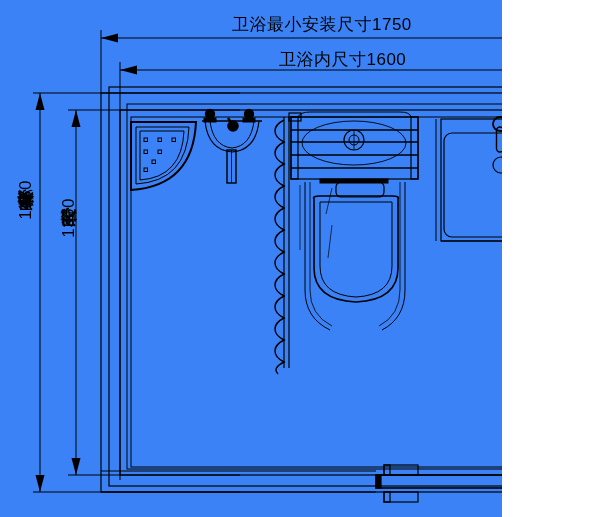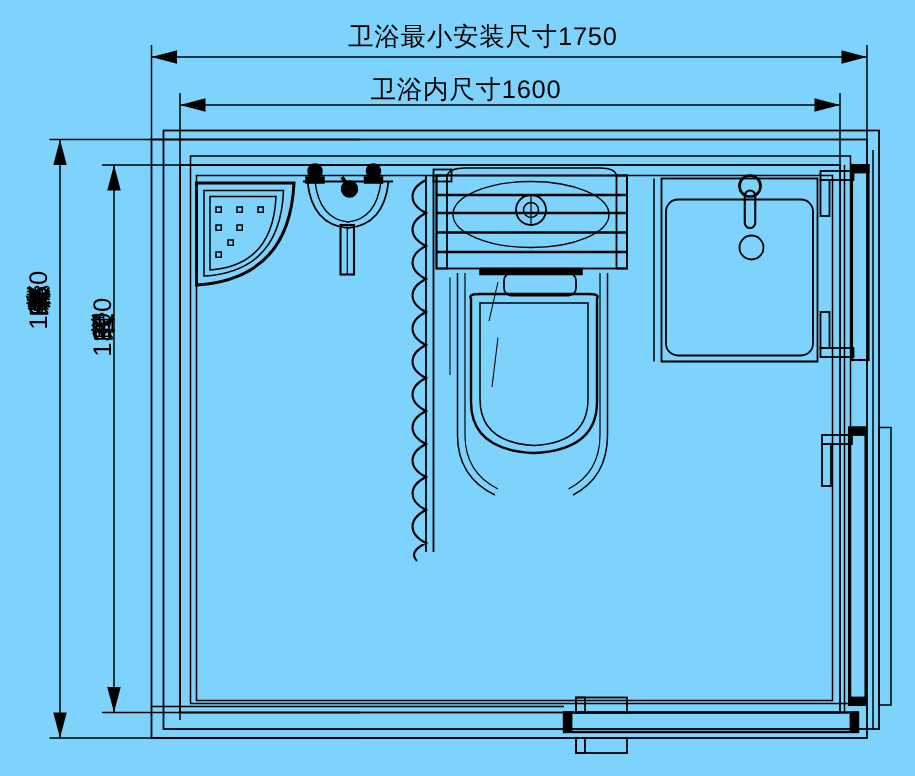--- a/index.html
+++ b/index.html
@@ -5,23 +5,23 @@
   html, body {
     margin: 0;
     padding: 0;
     background: #ffffff;
   }
   body {
     font-family: "Liberation Sans", sans-serif;
   }
   #drawing-root {
     position: relative;
-    width: 610px;
+    width: 502px;
     height: 517px;
-    background: #7dd3fc;
+    background: #3b82f6;
     overflow: hidden;
     text-align: right;
   }
   #cad-svg {
     position: absolute;
     left: 0;
     top: 0;
   }
   .dim-label {
     position: absolute;
@@ -29,21 +29,21 @@
     font-size: 17px;
     color: #000000;
     white-space: nowrap;
     letter-spacing: 0.5px;
   }
   #label-outer-width {
     left: 232px;
     top: 13px;
   }
   #label-inner-width {
-    left: 247px;
+    left: 279px;
     top: 48px;
   }
   .dim-label-vertical {
     writing-mode: vertical-rl;
     transform: rotate(180deg);
     transform-origin: center;
   }
   #label-outer-height {
     left: 14px;
     top: 180px;

